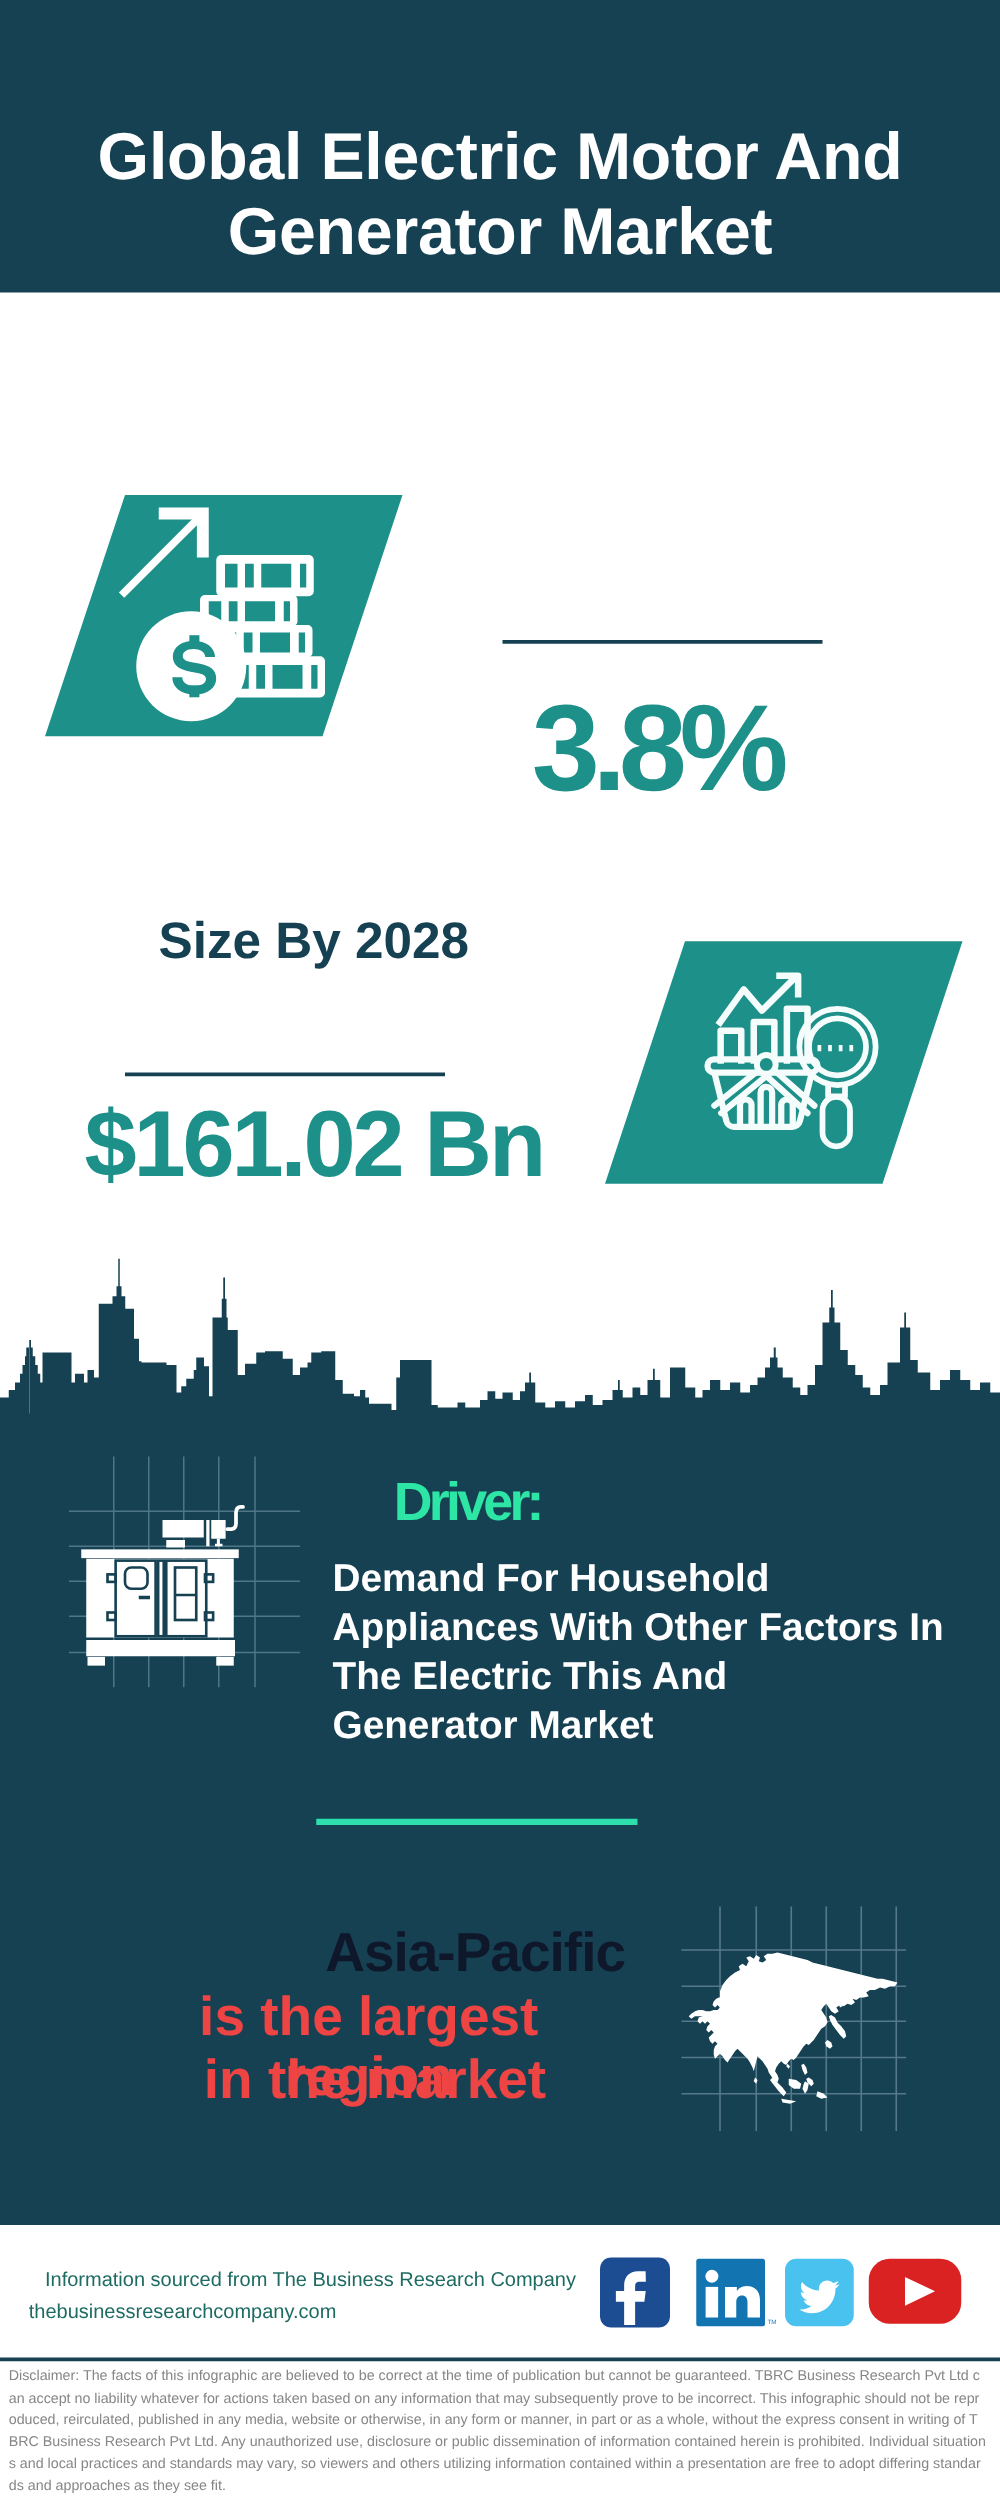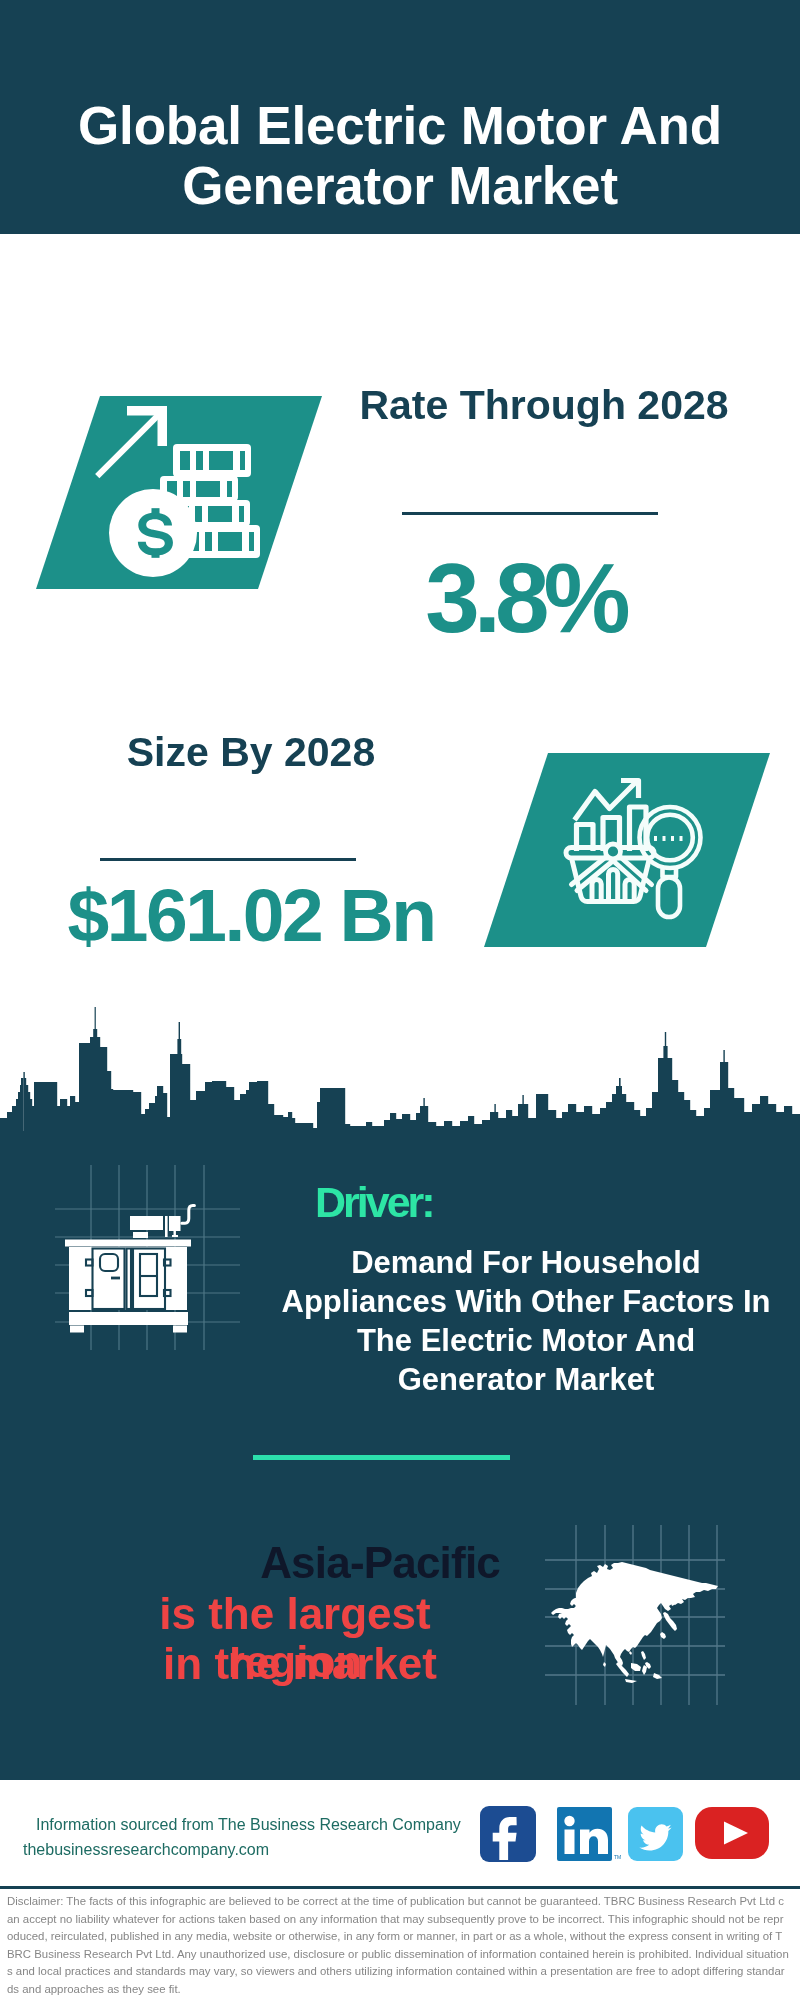--- a/index.html
+++ b/index.html
@@ -11,21 +11,21 @@
          font-size:53px;font-weight:bold;line-height:60px;letter-spacing:-0.2px;}
 
   .para{position:absolute;overflow:visible;}
   .kpi-head{position:absolute;text-align:center;color:#164153;font-size:41px;font-weight:bold;line-height:57px;}
   .rule{position:absolute;height:3px;background:#164153;}
   .kpi-val{position:absolute;text-align:center;color:#1c9089;font-weight:bold;white-space:nowrap;}
 
   .skyline{position:absolute;}
 
   .driver-h{position:absolute;text-align:left;color:#2de5a5;font-size:43px;font-weight:bold;line-height:44px;letter-spacing:-3px;}
-  .driver-b{position:absolute;text-align:center;color:#fff;font-size:31px;font-weight:bold;line-height:39px;}
+  .driver-b{position:absolute;text-align:left;color:#fff;font-size:31px;font-weight:bold;line-height:39px;}
   .greenrule{position:absolute;height:5px;background:#2cdfac;}
 
   .region-h{position:absolute;text-align:right;color:#0f172a;font-size:44px;font-weight:bold;line-height:48px;letter-spacing:-0.8px;}
   .region-b{position:absolute;text-align:center;color:#ef4444;font-size:44px;font-weight:bold;line-height:48px;}
 
   .src{position:absolute;color:#1d6b62;font-size:16px;line-height:25px;white-space:nowrap;}
   .sep{position:absolute;left:0;top:1886px;width:800px;height:3px;background:#164153;}
   .disc{position:absolute;left:7px;top:1893px;width:782px;color:#868686;font-size:11.42px;line-height:17.6px;text-align:left;word-break:break-all;}
 </style>
 </head>
@@ -76,21 +76,20 @@
                      l7.6 1.45 c6.5 1.2 9.3 3.15 9.3 6.7 c0 4.5 -4.8 7.4 -12.5 7.4
                      c-8.4 0 -13.2 -3.35 -13.5 -9.35 h-10.9 c0.25 11.5 9.7 19 24.1 19
                      c14.6 0 24 -7.25 24 -17.6 c0 -8.85 -5.7 -14 -18.9 -16.4
                      l-7.9 -1.5 c-6.9 -1.3 -9.8 -3.3 -9.8 -6.9 c0 -4.55 4.6 -7.55 11.7 -7.55
                      c7.4 0 12.4 3.3 13 8.7 h10.7 c-0.5 -10.9 -9.5 -17.65 -23.7 -17.65z"></path>
           </g>
         </g>
       </g>
     </svg>
     <div class="kpi-head" style="left:344px;top:377px;width:400px;">
-      <div>Rate Through 2028</div>
     </div>
     <div class="rule" style="left:402px;top:512px;width:256px;"></div>
     <div class="kpi-val" style="left:325px;top:549px;width:400px;font-size:98px;line-height:98px;letter-spacing:-6px;">3.8%</div>
   </div>
 
   <div>
     <div class="kpi-head" style="left:51px;top:724px;width:400px;">
       <div>Size By 2028</div>
     </div>
     <div class="rule" style="left:100px;top:858px;width:256px;"></div>
@@ -179,21 +178,21 @@
       <rect x="164" y="1290" width="6.5" height="6"></rect>
       <line x1="111" y1="1278" x2="120" y2="1278" stroke-width="2.8"></line>
     </g>
   </svg>
 
   <div>
     <div class="driver-h" style="left:315px;top:1180px;width:400px;">Driver:</div>
     <div class="driver-b" style="left:266px;top:1243px;width:520px;">
         <div>Demand For Household</div>
         <div>Appliances With Other Factors In</div>
-        <div>The Electric Motor And</div>
+        <div>The Electric This And</div>
         <div>Generator Market</div>
       </div>
     <div class="greenrule" style="left:253px;top:1455px;width:257px;"></div>
   </div>
 
   <svg style="position:absolute;left:545px;top:1525px;width:180px;height:180px;" viewBox="545 1525 180 180">
     <g stroke="#54798a" stroke-width="1.3">
       <line x1="576" y1="1525" x2="576" y2="1705"></line>
       <line x1="605" y1="1525" x2="605" y2="1705"></line>
       <line x1="633" y1="1525" x2="633" y2="1705"></line>

